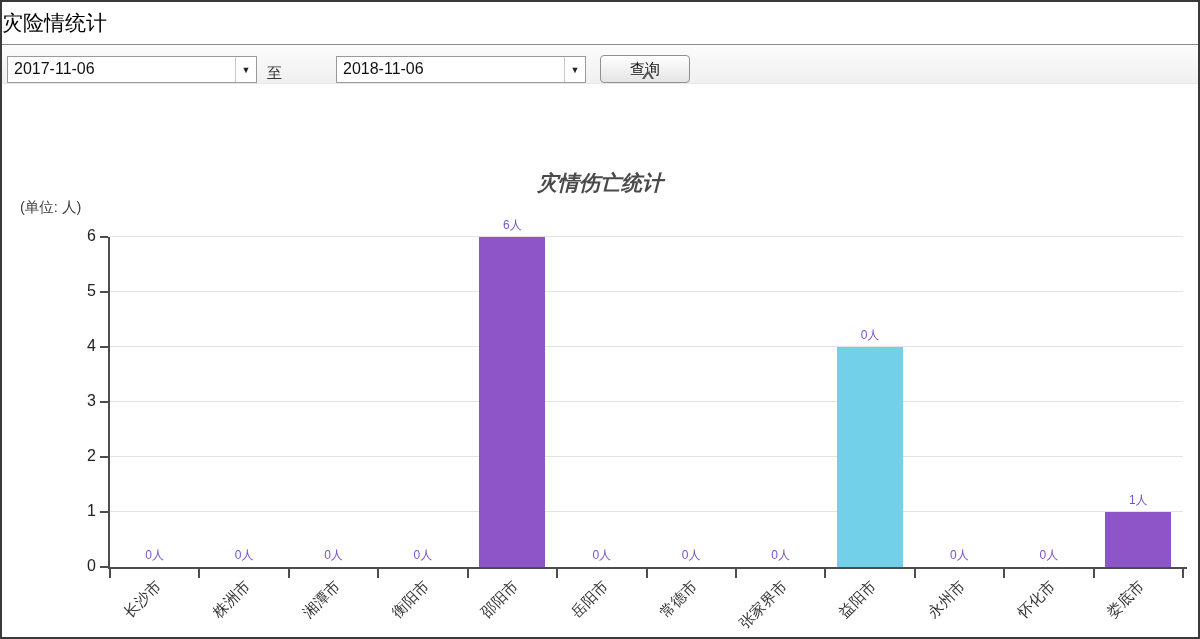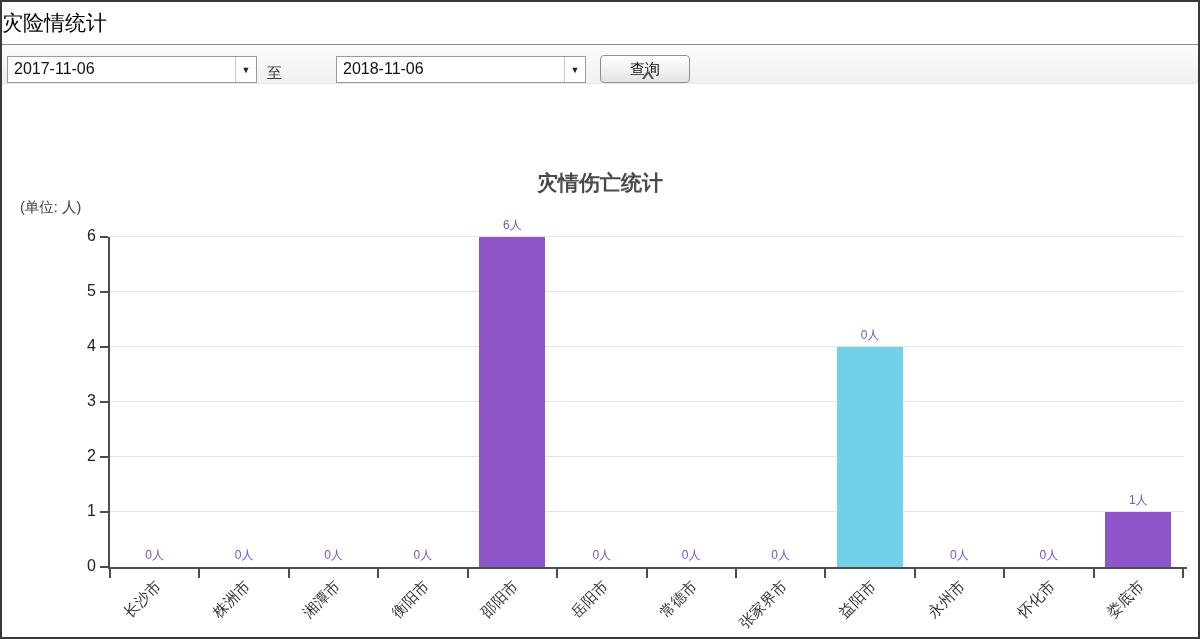--- a/index.html
+++ b/index.html
@@ -24,21 +24,21 @@
              background:linear-gradient(#ffffff,#e4e4e4);font-size:15px;color:#111;
              font-family:inherit;cursor:pointer;}
   .collapse-handle{position:absolute;left:642px;bottom:-1px;font-size:14px;font-weight:bold;color:#555;
                    transform:scaleX(1.6);cursor:pointer;line-height:12px;}
   
   .summary{position:absolute;top:101px;left:0;right:6px;text-align:right;
            font-family:"Liberation Serif","DejaVu Serif",serif;
            font-size:18.5px;color:#0a0a0a;white-space:pre;}
   
   .chart-title{position:absolute;top:167px;left:0;width:1196px;text-align:center;
-               font-size:21px;font-weight:bold;color:#4a4a4a;}
+               font-size:21px;font-weight:bold;color:#4a4a4a;font-style:italic;}
   .unit-label{position:absolute;top:196px;left:18px;font-size:14.5px;color:#404040;}
   .plot{position:absolute;left:108px;top:235px;width:1073px;height:330px;}
   .y-axis-line{position:absolute;left:-2px;top:0;width:2px;height:calc(100% + 2px);background:#4d4d4d;}
   .x-axis-line{position:absolute;left:-2px;bottom:-2px;width:calc(100% + 6px);height:2px;background:#4d4d4d;}
   .gridline{position:absolute;left:0;width:100%;height:1px;background:#e3e3e3;}
   .y-tick{position:absolute;left:-10px;width:8px;height:2px;background:#4d4d4d;}
   .y-tick-label{position:absolute;left:-46px;width:32px;text-align:right;font-size:16px;color:#222;}
   .x-tick{position:absolute;bottom:-11px;width:2px;height:9px;background:#4d4d4d;}
   .bar{position:absolute;bottom:0;width:66px;}
   .value-label{position:absolute;transform:translateX(-50%);font-size:12px;font-weight:normal;white-space:nowrap;}

